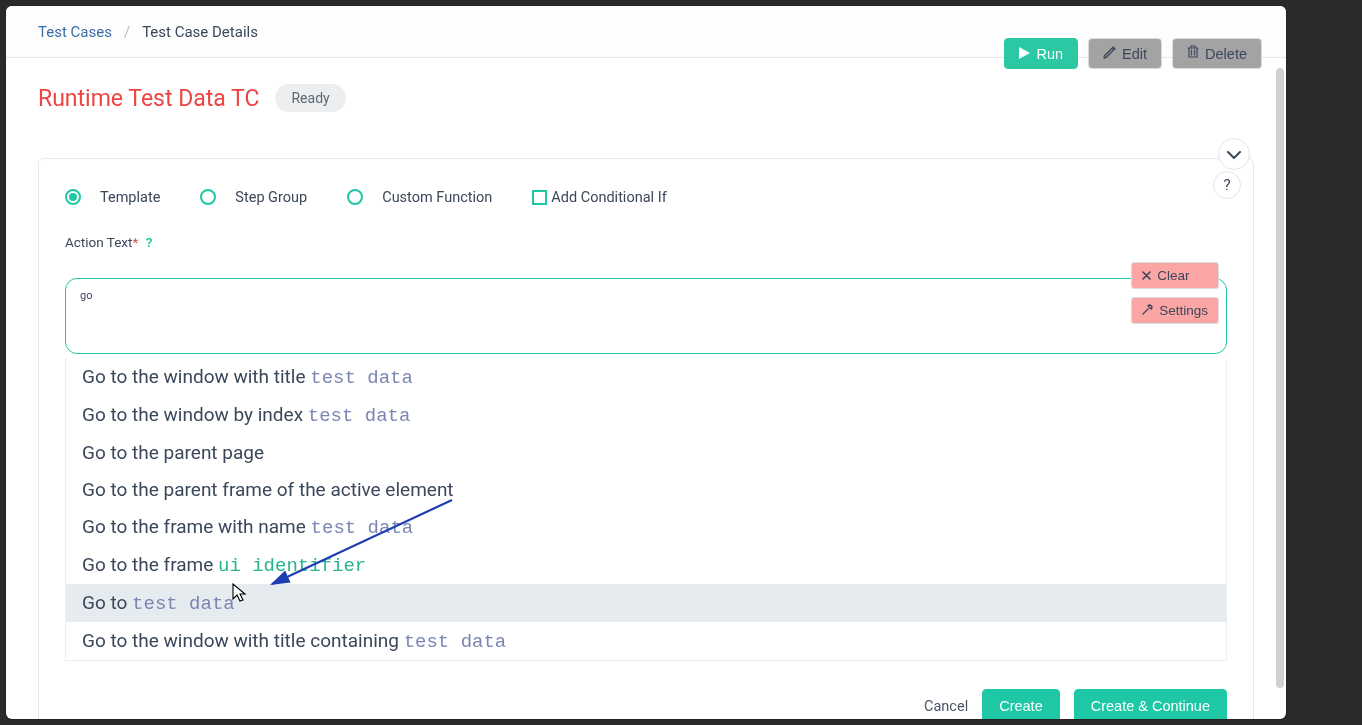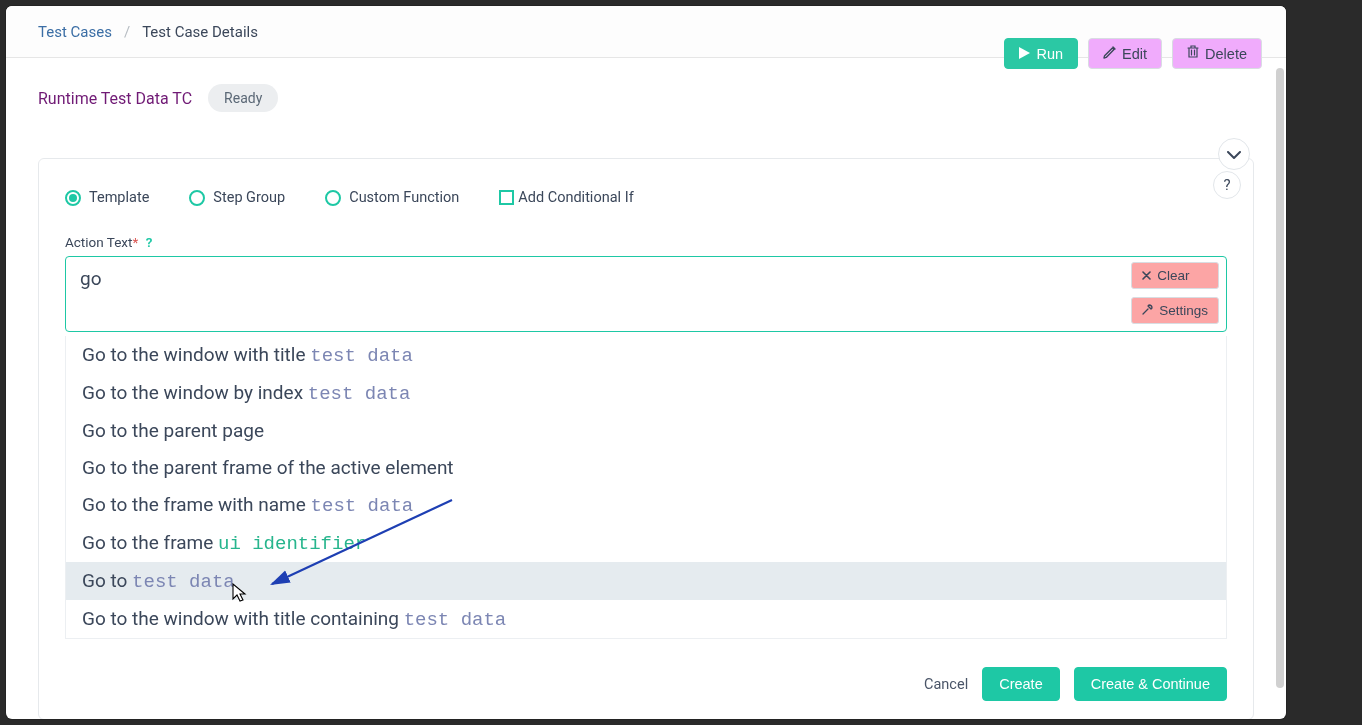--- a/index.html
+++ b/index.html
@@ -7,46 +7,46 @@
   .frame { position: absolute; left: 6px; top: 6px; width: 1280px; height: 713px; background: #fff; border-radius: 6px; overflow: hidden; box-shadow: 0 0 0 1px rgba(0,0,0,0.15); }
   .scrollbar { position: absolute; right: 1px; top: 56px; width: 10px; height: 640px; background: transparent; }
   .scrollbar-thumb { position: absolute; top: 6px; width: 8px; height: 620px; background: #d0d0d0; border-radius: 4px; left: 1px; }
 
   .topbar { display: flex; align-items: center; justify-content: space-between; height: 52px; padding: 0 24px 0 32px; border-bottom: 1px solid #e6e6e6; background: #fdfdfd; }
   .breadcrumb { display: flex; align-items: center; gap: 12px; font-size: 15px; }
   .breadcrumb a { color: #3b6ea5; text-decoration: none; }
   .breadcrumb .sep { color: #b6bcc2; }
   .breadcrumb .current { color: #3b475a; }
   .top-actions { display: flex; gap: 10px; margin-top: 44px; }
-  .btn { display: inline-flex; align-items: center; gap: 6px; font-size: 14.5px; padding: 6px 14px; border-radius: 4px; border: 1px solid #d8dde2; background: #f0abfc; color: #3b475a; cursor: pointer; }
+  .btn { display: inline-flex; align-items: center; gap: 6px; font-size: 14.5px; padding: 6px 14px; border-radius: 4px; border: 1px solid #d8dde2; background: #a3a3a3; color: #3b475a; cursor: pointer; }
   .btn-run { background: #2bc8a4; border-color: #2bc8a4; color: #fff; }
   .icon { display: inline-block; }
 
   .title-row { display: flex; align-items: center; gap: 16px; padding: 26px 32px 18px 32px; }
-  .page-title { font-size: 16px; color: #701a75; font-weight: 400; }
+  .page-title { font-size: 23px; color: #ef4444; font-weight: 400; }
   .badge { background: #eceef0; color: #5b6876; font-size: 14px; padding: 6px 16px; border-radius: 16px; }
 
   .collapse-toggle { position: absolute; right: 36px; top: 132px; width: 32px; height: 32px; border-radius: 50%; background: #fff; border: 1px solid #e2e6ea; display: flex; align-items: center; justify-content: center; cursor: pointer; z-index: 5; }
 
   .card { margin: 28px 32px 10px 32px; border: 1px solid #e6e9ec; border-radius: 6px; padding: 30px 26px 18px 26px; position: relative; }
   .help-round { position: absolute; right: 12px; top: 12px; width: 28px; height: 28px; border: 1px solid #e2e6ea; border-radius: 50%; display: flex; align-items: center; justify-content: center; font-size: 15px; color: #3b475a; cursor: pointer; background:#fff; }
 
   .radio-row { display: flex; align-items: center; gap: 40px; font-size: 14.5px; color: #3b475a; }
-  .radio { display: inline-flex; align-items: flex-end; gap: 8px; cursor: pointer; }
+  .radio { display: inline-flex; align-items: flex-start; gap: 19px; cursor: pointer; }
   .r-outer { width: 16px; height: 16px; border: 2px solid #1ec8a5; border-radius: 50%; display:flex; align-items:center; justify-content:center; }
   .r-inner { width: 8px; height: 8px; background: #1ec8a5; border-radius: 50%; }
   .checkbox { display:inline-flex; align-items:center; gap:4px; cursor:pointer; }
   .cb-box { width:15px; height:15px; border:2px solid #1ec8a5; }
 
   .field-label { margin-top: 28px; font-size: 13.5px; color: #3b475a; }
   .req { color: #d9534f; }
   .help-q { color: #1ec8a5; font-weight: 600; margin-left: 4px; cursor: pointer; }
 
   .input-wrap { position: relative; margin-top: 6px; }
-  .action-input { width: 100%; height: 76px; border: 1px solid #1ec8a5; border-radius: 4px; padding: 10px 14px; font-size: 19px; color: #3b475a; outline: none; resize: none; font-family: inherit; }
+  .action-input { width: 100%; height: 76px; border: 1px solid #1ec8a5; border-radius: 12px; padding: 10px 14px; font-size: 11px; color: #3b475a; outline: none; resize: none; font-family: inherit; margin-top: 22px; }
   .input-side { position: absolute; right: 8px; top: 6px; display: flex; flex-direction: column; gap: 8px; }
   .mini-btn { display:inline-flex; align-items:center; gap:6px; background:#fca5a5; border:1px solid #d8dde2; border-radius:3px; font-size:13.5px; padding:5px 10px; color:#3b475a; cursor:pointer; }
 
   .suggest { border: 1px solid #eceff2; border-top: none; }
   .sug-item { padding: 7px 16px; font-size: 19px; color: #3b475a; cursor: pointer; }
   .sug-item.hover { background: #e5ebef; }
   .td { font-family: "Courier New", monospace; color: #7c86b3; }
   .ui { font-family: "Courier New", monospace; color: #27b58d; }
 
   .footer-actions { display:flex; justify-content:flex-end; align-items:center; gap:14px; margin-top: 28px; }

